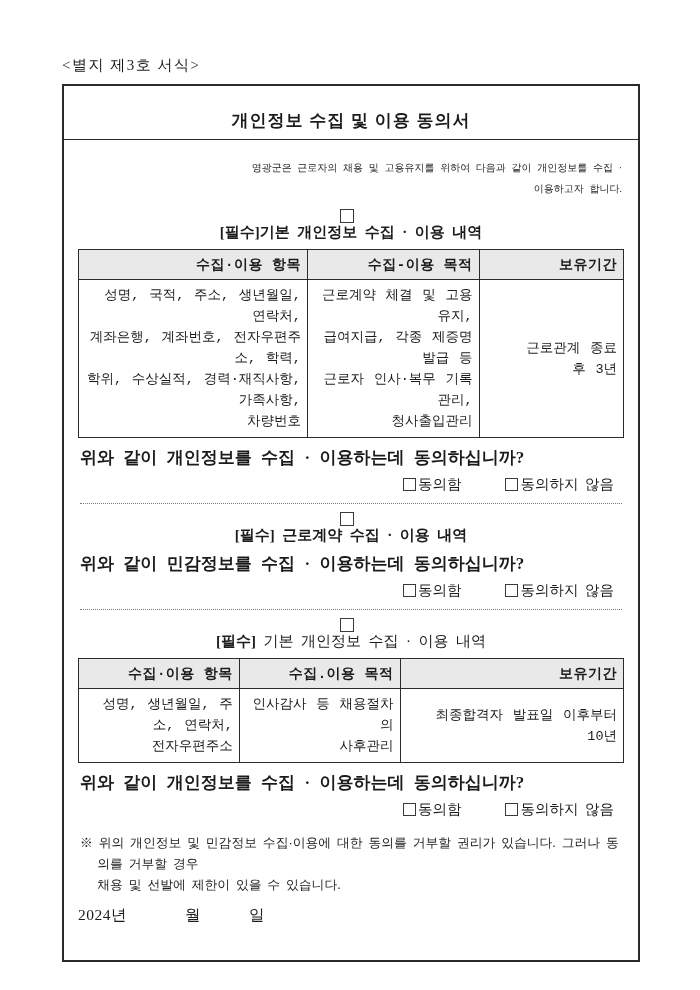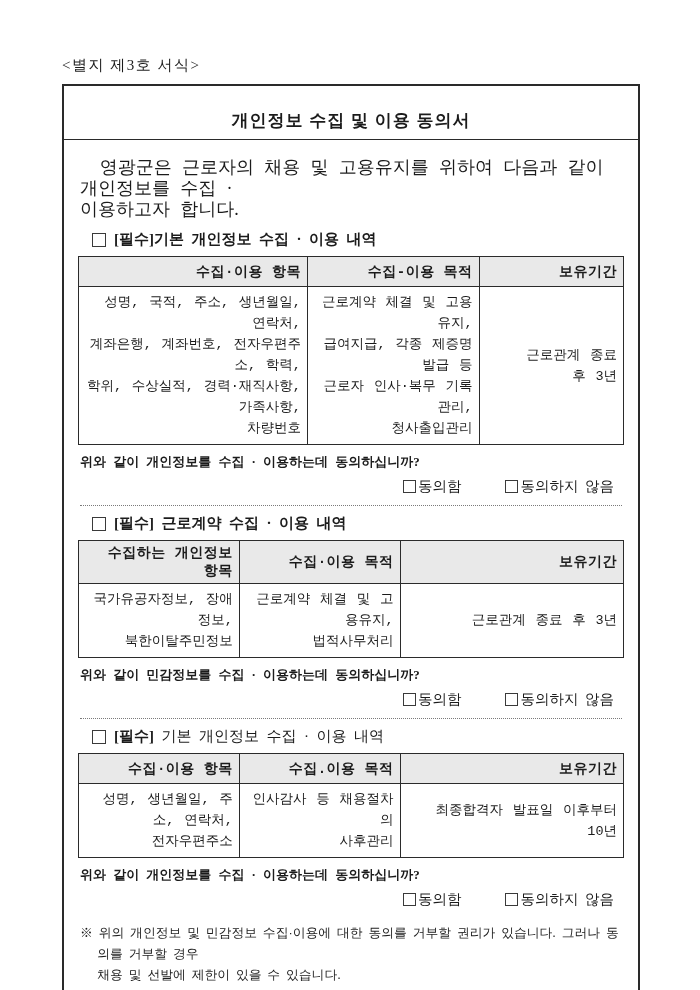--- a/index.html
+++ b/index.html
@@ -18,32 +18,33 @@
   }
   .doc-title{
     margin:15px -14px;
     padding:8px 0 7px 0;
     text-align:center;
     font-family:"Liberation Sans",sans-serif;
     font-weight:bold;font-size:17px;letter-spacing:1px;
     border-bottom:1.6px solid #2a2a2a;
   }
   .intro{
-    font-size:18px;line-height:21px;
+    font-size:10px;line-height:21px;
     margin:17px 2px 10px 2px;
     text-indent:1.1em;
     white-space:pre-line;
     word-spacing:0.32em;
+    text-align:right;
   }
   .section{margin:0;}
   .sec-heading{
     font-size:15px;font-weight:bold;
-    margin:8px 2px 7px 14px;
+    margin:8px 2px 7px 2px;
     word-spacing:0.25em;
-    display:flex;align-items:center;
+    display:flex;align-items:center;flex-direction:column;
   }
   .heading-cb{margin-right:8px;}
   .hr-part{font-weight:normal;}
   .cb{
     display:inline-block;flex:none;
     width:13px;height:13px;
     border:1.6px solid #3a3a3a;background:#fff;
     box-sizing:border-box;
   }
   .heading-cb.cb{width:14px;height:14px;}
@@ -61,21 +62,21 @@
   }
   .tbl td{
     line-height:21px;
     white-space:pre-line;
     word-spacing:0.12em;
     padding:5px 6px;
   }
   .tbl-a .c1{width:42%;} .tbl-a .c2{width:31.5%;} .tbl-a .c3{width:26.5%;}
   .tbl-b .c1{width:29.5%;} .tbl-b .c2{width:29.5%;} .tbl-b .c3{width:41%;}
   .question{
-    font-size:13px;font-weight:bold;
+    font-size:17px;font-weight:bold;
     margin:3px 2px 6px 2px;word-spacing:0.3em;
   }
   .choices{
     display:flex;justify-content:flex-end;align-items:center;
     gap:44px;padding-right:10px;margin:0 0 9px 0;
     font-size:14.5px;
   }
   .choice{display:inline-flex;align-items:center;gap:2px;word-spacing:0.2em;}
   .dotted{border:none;border-top:1.5px dotted #7a7a7a;margin:3px 2px 6px 2px;}
   .notice{
@@ -151,71 +152,48 @@
       </div>
     </div>
 
     <hr class="dotted">
 
     <div class="section">
       <div class="sec-heading">
         <span class="cb heading-cb"></span>
         <span><span class="hb-part">[필수] 근로계약 수집 · 이용 내역</span><span class="hr-part"></span></span>
       </div>
+      <div class="question">위와 같이 민감정보를 수집 · 이용하는데 동의하십니까?</div>
+      <div class="choices">
+        <span class="choice">
+          <span class="cb"></span>
+          <span>동의함</span>
+        </span>
+        <span class="choice">
+          <span class="cb"></span>
+          <span>동의하지 않음</span>
+        </span>
+      </div>
+    </div>
+
+    <hr class="dotted">
+
+    <div class="section">
+      <div class="sec-heading">
+        <span class="cb heading-cb"></span>
+        <span><span class="hb-part">[필수]</span><span class="hr-part"> 기본 개인정보 수집 · 이용 내역</span></span>
+      </div>
       <table class="tbl tbl-b">
         <colgroup>
             <col class="c1">
             <col class="c2">
             <col class="c3">
           </colgroup>
         <thead>
           <tr>
-            <th>수집하는 개인정보 항목</th>
-            <th>수집·이용 목적</th>
-            <th>보유기간</th>
-          </tr>
-        </thead>
-        <tbody>
-          <tr>
-            <td>국가유공자정보, 장애정보,
-북한이탈주민정보</td>
-            <td>근로계약 체결 및 고용유지,
-법적사무처리</td>
-            <td>근로관계 종료 후 3년</td>
-          </tr>
-        </tbody>
-      </table>
-      <div class="question">위와 같이 민감정보를 수집 · 이용하는데 동의하십니까?</div>
-      <div class="choices">
-        <span class="choice">
-          <span class="cb"></span>
-          <span>동의함</span>
-        </span>
-        <span class="choice">
-          <span class="cb"></span>
-          <span>동의하지 않음</span>
-        </span>
-      </div>
-    </div>
-
-    <hr class="dotted">
-
-    <div class="section">
-      <div class="sec-heading">
-        <span class="cb heading-cb"></span>
-        <span><span class="hb-part">[필수]</span><span class="hr-part"> 기본 개인정보 수집 · 이용 내역</span></span>
-      </div>
-      <table class="tbl tbl-b">
-        <colgroup>
-            <col class="c1">
-            <col class="c2">
-            <col class="c3">
-          </colgroup>
-        <thead>
-          <tr>
             <th>수집·이용 항목</th>
             <th>수집.이용 목적</th>
             <th>보유기간</th>
           </tr>
         </thead>
         <tbody>
           <tr>
             <td>성명, 생년월일, 주소, 연락처,
 전자우편주소</td>
             <td>인사감사 등 채용절차의

